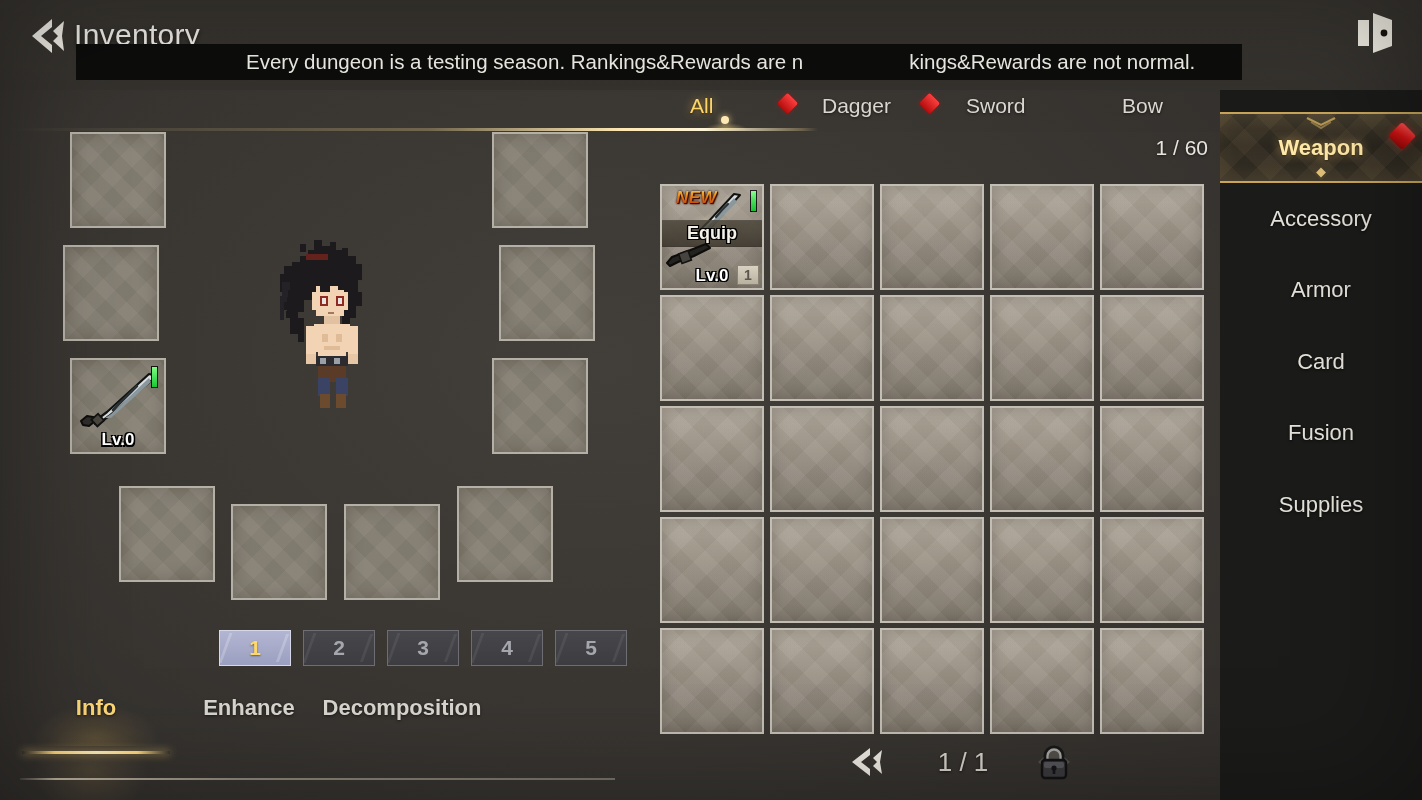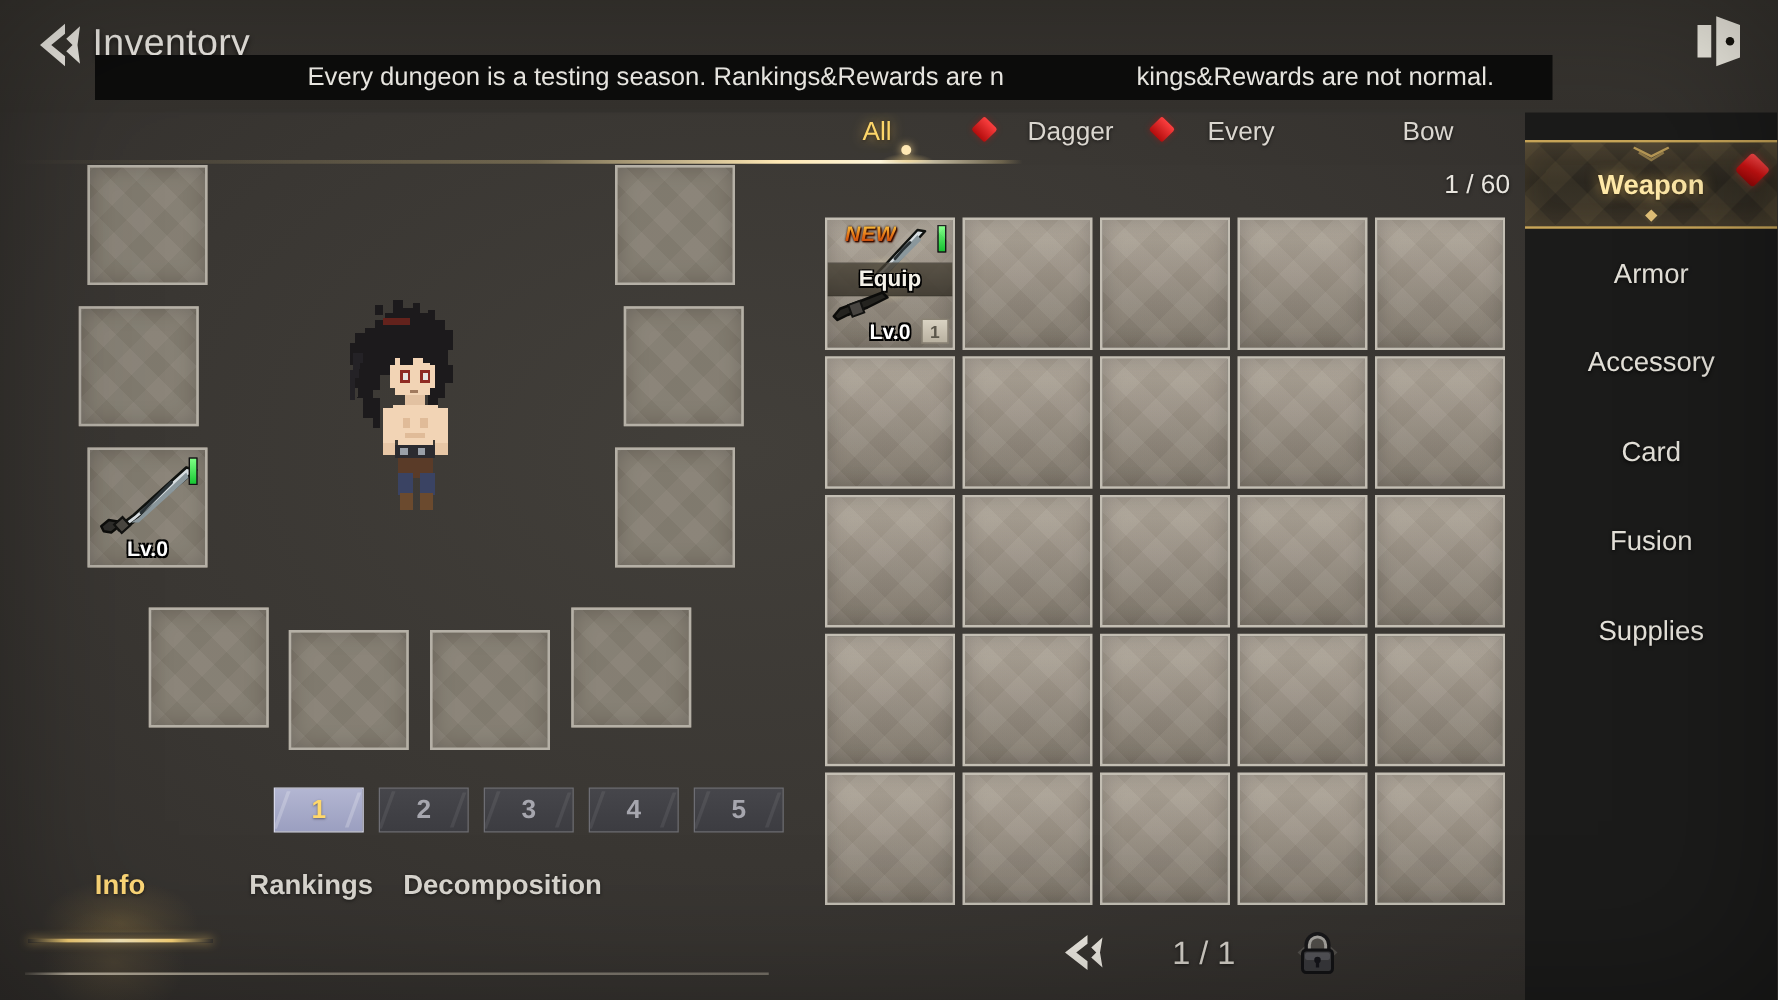--- a/index.html
+++ b/index.html
@@ -303,21 +303,21 @@
   .count-label {
     position: absolute;
     right: 12px; top: 46px;
     font-size: 21px;
     color: #e8e5de;
     text-shadow: 0 1px 3px rgba(0,0,0,.6);
   }
 
   .item-grid {
     position: absolute;
-    left: 28px; top: 82px;
+    left: 28px; top: 92px;
     display: grid;
     grid-template-columns: repeat(5, 110px);
     grid-template-rows: repeat(5, 111px);
     column-gap: 0px; row-gap: 0px;
   }
   .cell {
     width: 110px; height: 111px;
     padding: 2px 4px 3px 2px;
   }
   .islot {
@@ -624,39 +624,39 @@
       <div class="pill">4</div>
       <div class="pill">5</div>
     </div>
 
     <div class="tabs-glow"></div>
     <div class="bottom-tabs">
       <div class="btab w1 active">
         <span>Info</span>
       </div>
       <div class="btab w2">
-        <span>Rankings</span>
+        <span>Enhance</span>
       </div>
       <div class="btab w4">
         <span>Decomposition</span>
       </div>
     </div>
     <div class="tabs-rule"></div>
   </div>
 
   <div class="grid-panel">
 
     <div class="cat-tabs">
       <div class="cat active" style="left:52px;">All</div>
       <div class="reddot" style="left:142px; top:6px;"></div>
 
       <div class="cat" style="left:184px;">Dagger</div>
       <div class="reddot" style="left:284px; top:6px;"></div>
 
-      <div class="cat" style="left:328px;">Every</div>
+      <div class="cat" style="left:328px;">Sword</div>
       <div class="cat" style="left:484px;">Bow</div>
 
       <div class="cat-underline"></div>
       <div class="cat-peak"></div>
     </div>
 
     <div class="count-label">1 / 60</div>
 
     <div class="item-grid">
 
@@ -790,25 +790,25 @@
         <svg class="chev" viewBox="0 0 34 14">
           <path d="M3 1 L17 8 L31 1" fill="none" stroke="#c9a75c" stroke-width="2" opacity=".85"></path>
           <path d="M7 5 L17 11 L27 5" fill="none" stroke="#c9a75c" stroke-width="2" opacity=".55"></path>
         </svg>
         <span>Weapon</span>
         <span class="dmd"></span>
         <span class="sb-badge"></span>
       </div>
 
       <div class="sb-item">
+        <span>Accessory</span>
+      </div>
+
+      <div class="sb-item">
         <span>Armor</span>
-      </div>
-
-      <div class="sb-item">
-        <span>Accessory</span>
       </div>
 
       <div class="sb-item">
         <span>Card</span>
       </div>
 
       <div class="sb-item">
         <span>Fusion</span>
       </div>
 

